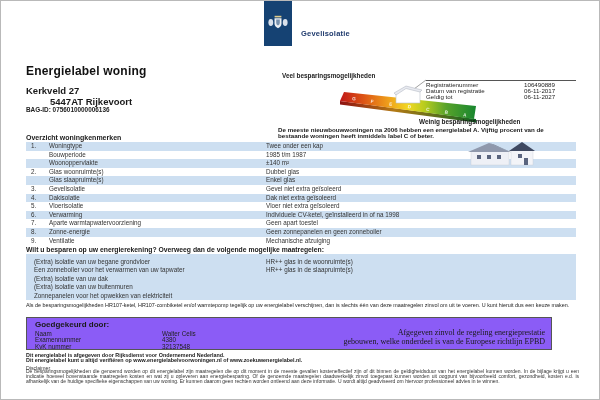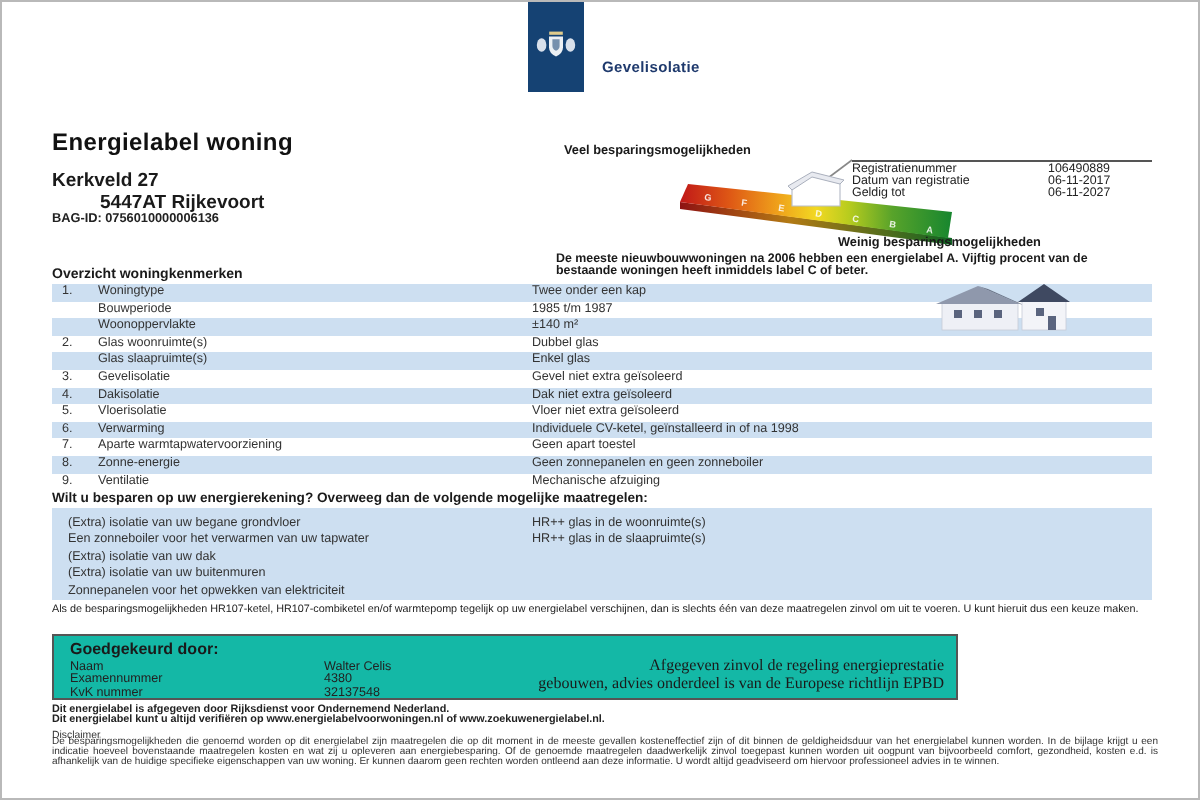--- a/index.html
+++ b/index.html
@@ -38,21 +38,21 @@
   .houses-svg{left:460px;top:140px;width:88px;height:28px;}
   
   .meas-heading{left:25px;top:245px;font-size:6.8px;font-weight:bold;}
   .meas-box{left:25px;top:253px;width:550px;height:46px;background:#cddff1;}
   .mcol{position:absolute;top:3.5px;font-size:6.3px;color:#333;}
   .mcol-left{left:8px;}
   .mcol-right{left:240px;}
   .mitem{height:8.5px;line-height:8.6px;white-space:nowrap;}
   .meas-note{left:25px;top:302px;width:552px;font-size:5.4px;line-height:5.3px;color:#222;}
   
-  .appr-box{left:25px;top:315.5px;width:453px;height:33px;border:1px solid #555;box-sizing:border-box;background:#14b8a6;}
+  .appr-box{left:25px;top:315.5px;width:526px;height:33px;border:1px solid #555;box-sizing:border-box;background:#8b5cf6;}
   .appr-heading{position:absolute;left:8px;top:2.5px;font-size:8px;font-weight:bold;}
   .appr-fields{position:absolute;left:8px;top:13.5px;font-size:6.3px;color:#222;}
   .arow{height:6.4px;line-height:6.5px;white-space:nowrap;}
   .alabel{display:inline-block;width:127px;}
   .conform{position:absolute;right:6px;bottom:2.5px;text-align:right;
     font-family:"Liberation Serif",serif;font-size:8px;line-height:8.3px;color:#1a1a1a;}
   
   .issued{left:25px;top:350.5px;font-size:5.4px;font-weight:bold;color:#222;}
   .verify{left:25px;top:356px;font-size:5.4px;font-weight:bold;color:#222;}
   .disc-title{left:25px;top:363.5px;font-size:5.2px;color:#333;}
@@ -226,21 +226,21 @@
 
   <div class="abs appr-box">
     <div class="appr-heading">Goedgekeurd door:</div>
     <div class="appr-fields">
         <div class="arow"><span class="alabel">Naam</span><span class="avalue">Walter Celis</span></div>
         <div class="arow"><span class="alabel">Examennummer</span><span class="avalue">4380</span></div>
         <div class="arow"><span class="alabel">KvK nummer</span><span class="avalue">32137548</span></div>
       </div>
     <div class="conform">
       <div>Afgegeven zinvol de regeling energieprestatie</div>
-      <div>gebouwen, advies onderdeel is van de Europese richtlijn EPBD</div>
+      <div>gebouwen, welke onderdeel is van de Europese richtlijn EPBD</div>
     </div>
   </div>
 
   <div class="abs issued">Dit energielabel is afgegeven door Rijksdienst voor Ondernemend Nederland.</div>
   <div class="abs verify">Dit energielabel kunt u altijd verifiëren op www.energielabelvoorwoningen.nl of www.zoekuwenergielabel.nl.</div>
   <div class="abs disc-title">Disclaimer</div>
   <div class="abs disc-text">De besparingsmogelijkheden die genoemd worden op dit energielabel zijn maatregelen die op dit moment in de meeste gevallen kosteneffectief zijn of dit binnen de geldigheidsduur van het energielabel kunnen worden. In de bijlage krijgt u een indicatie hoeveel bovenstaande maatregelen kosten en wat zij u opleveren aan energiebesparing. Of de genoemde maatregelen daadwerkelijk zinvol toegepast kunnen worden uit oogpunt van bijvoorbeeld comfort, gezondheid, kosten e.d. is afhankelijk van de huidige specifieke eigenschappen van uw woning. Er kunnen daarom geen rechten worden ontleend aan deze informatie. U wordt altijd geadviseerd om hiervoor professioneel advies in te winnen.</div>
 
 </div>
 

